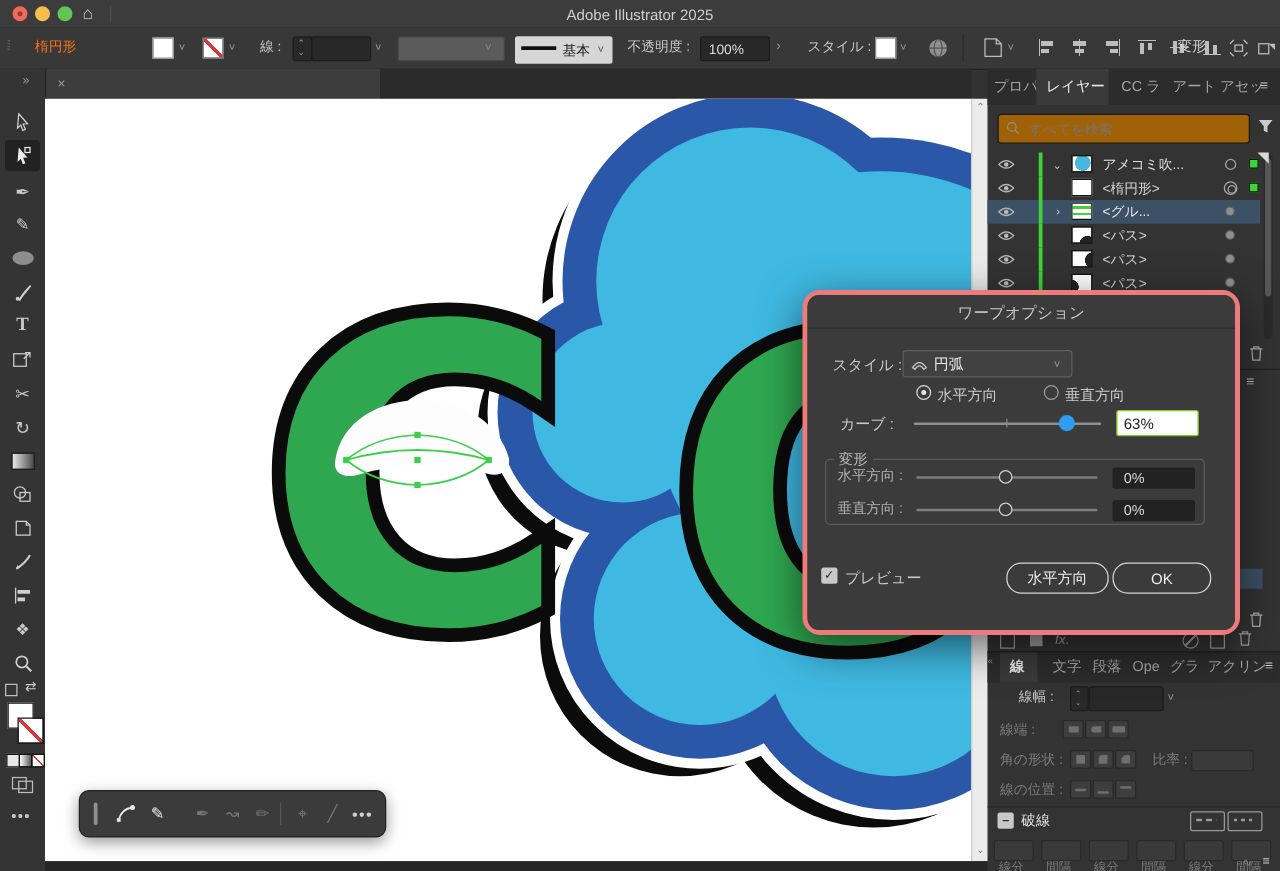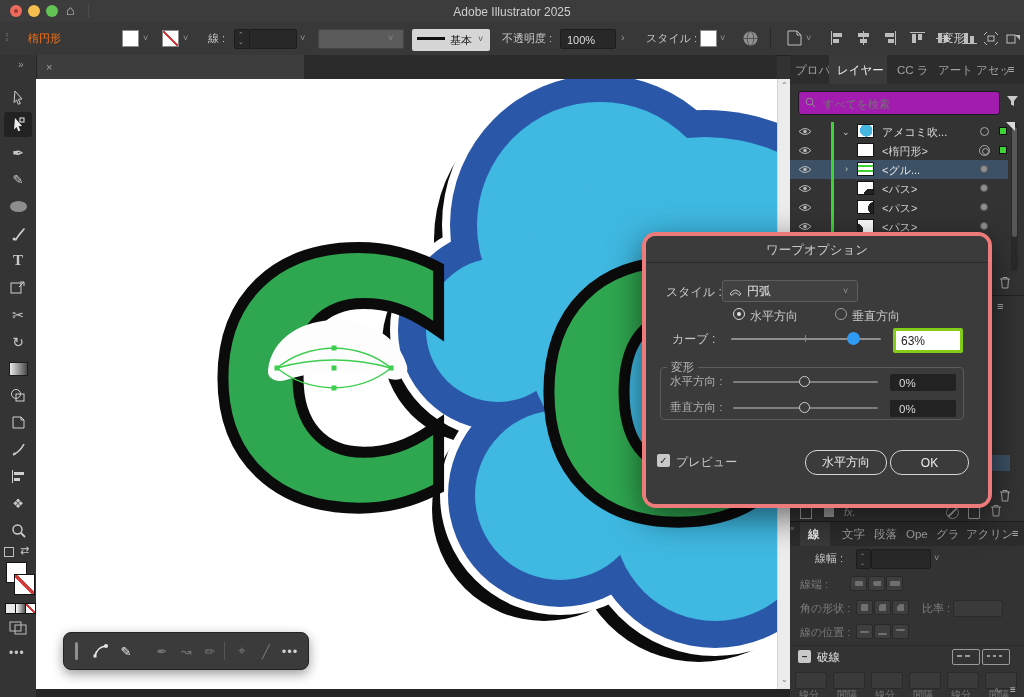--- a/index.html
+++ b/index.html
@@ -323,21 +323,21 @@
   <div class="ab" style="left:0;top:0;width:234px;height:29px;background:#2c2c2c">
     <span class="ab ptab" style="left:5px;top:10px">プロパ</span>
     <span class="ab" style="left:39px;top:0;width:58px;height:29px;background:#3a3a3a"></span>
     <span class="ab ptab act" style="left:47px;top:10px;font-weight:normal">レイヤー</span>
     <span class="ab ptab" style="left:107px;top:10px">CC ラ</span>
     <span class="ab ptab" style="left:148px;top:10px">アート</span>
     <span class="ab ptab" style="left:186px;top:10px">アセッ</span>
     <span class="ab ic" style="left:218px;top:9px;font-size:11px">≡</span>
   </div>
 
-  <div class="ab" style="left:8px;top:36px;width:200px;height:22px;background:#a21caf;border:1px solid #1a1a1a;border-radius:3px">
+  <div class="ab" style="left:8px;top:36px;width:200px;height:22px;background:#a16207;border:1px solid #1a1a1a;border-radius:3px">
     <svg class="ab" style="left:6px;top:5px" width="11" height="11" viewBox="0 0 11 11">
         <circle cx="4.5" cy="4.5" r="3.4" fill="none" stroke="#8f8f8f"></circle>
         <line x1="7" y1="7" x2="10" y2="10" stroke="#8f8f8f"></line>
       </svg>
     <input class="ab" style="left: 22px; top: 3px; width: 170px; height: 15px; background: transparent; border: none; outline: none; color: rgb(207, 207, 207); font-size: 11px;" placeholder="すべてを検索">
   </div>
   <svg class="ab" style="left:216px;top:40px" width="13" height="12">
       <path d="M1 1h11L8 6v5L5 9.5V6Z" fill="#c9c9c9"></path>
     </svg>
 
@@ -524,21 +524,21 @@
     <span class="ab" style="left:87px;top:72px;width:12px;height:12px;border-radius:50%;border:1.5px solid #d9d9d9;box-sizing:border-box">
         <span class="ab" style="left:2.5px;top:2.5px;width:4px;height:4px;border-radius:50%;background:#e3e3e3"></span>
       </span>
     <span class="ab dlbl" style="left:104px;top:74px">水平方向</span>
     <span class="ab" style="left:189px;top:72px;width:12px;height:12px;border-radius:50%;border:1.5px solid #9c9c9c;box-sizing:border-box"></span>
     <span class="ab dlbl" style="left:206px;top:74px">垂直方向</span>
     <span class="ab dlbl" style="left:26px;top:97px">カーブ :</span>
     <span class="ab track" style="left:85px;top:102px;width:150px"></span>
     <span class="ab" style="left:159px;top:99px;width:1px;height:7px;background:#8a8a8a"></span>
     <span class="ab" style="left:201px;top:96px;width:13px;height:13px;border-radius:50%;background:#2f9bf4"></span>
-    <span class="ab" style="left:247px;top:92px;width:64px;height:19px;background:#fff;border:3px solid #84cc16;border-radius:2px">
+    <span class="ab" style="left:247px;top:92px;width:64px;height:19px;background:#fff;border:1px solid #84cc16;border-radius:2px">
         <span class="ab" style="left:5px;top:3px;color:#1c1c1c;font-size:12px">63%</span>
       </span>
     <fieldset class="ab" style="left:14px;top:124px;width:302px;height:58px;border:1px solid #5c5c5c;border-radius:4px;margin:0;padding:0">
       <legend style="color:#b8b8b8;font-size:11.5px;margin-left:6px;padding:0 4px">変形</legend>
     </fieldset>
     <span class="ab dlbl" style="left:24px;top:140px;font-size:11.5px;color:#b0b0b0">水平方向 :</span>
     <span class="ab track" style="left:87px;top:145px;width:145px;background:#7e7e7e"></span>
     <span class="ab" style="left:153px;top:140px;width:11px;height:11px;border-radius:50%;border:1.5px solid #d0d0d0;background:#3b3b3b;box-sizing:border-box"></span>
     <span class="ab" style="left:244px;top:138px;width:66px;height:17px;background:#222;border-radius:2px">
         <span class="ab" style="left:9px;top:3px;color:#d9d9d9;font-size:11.5px">0%</span>

